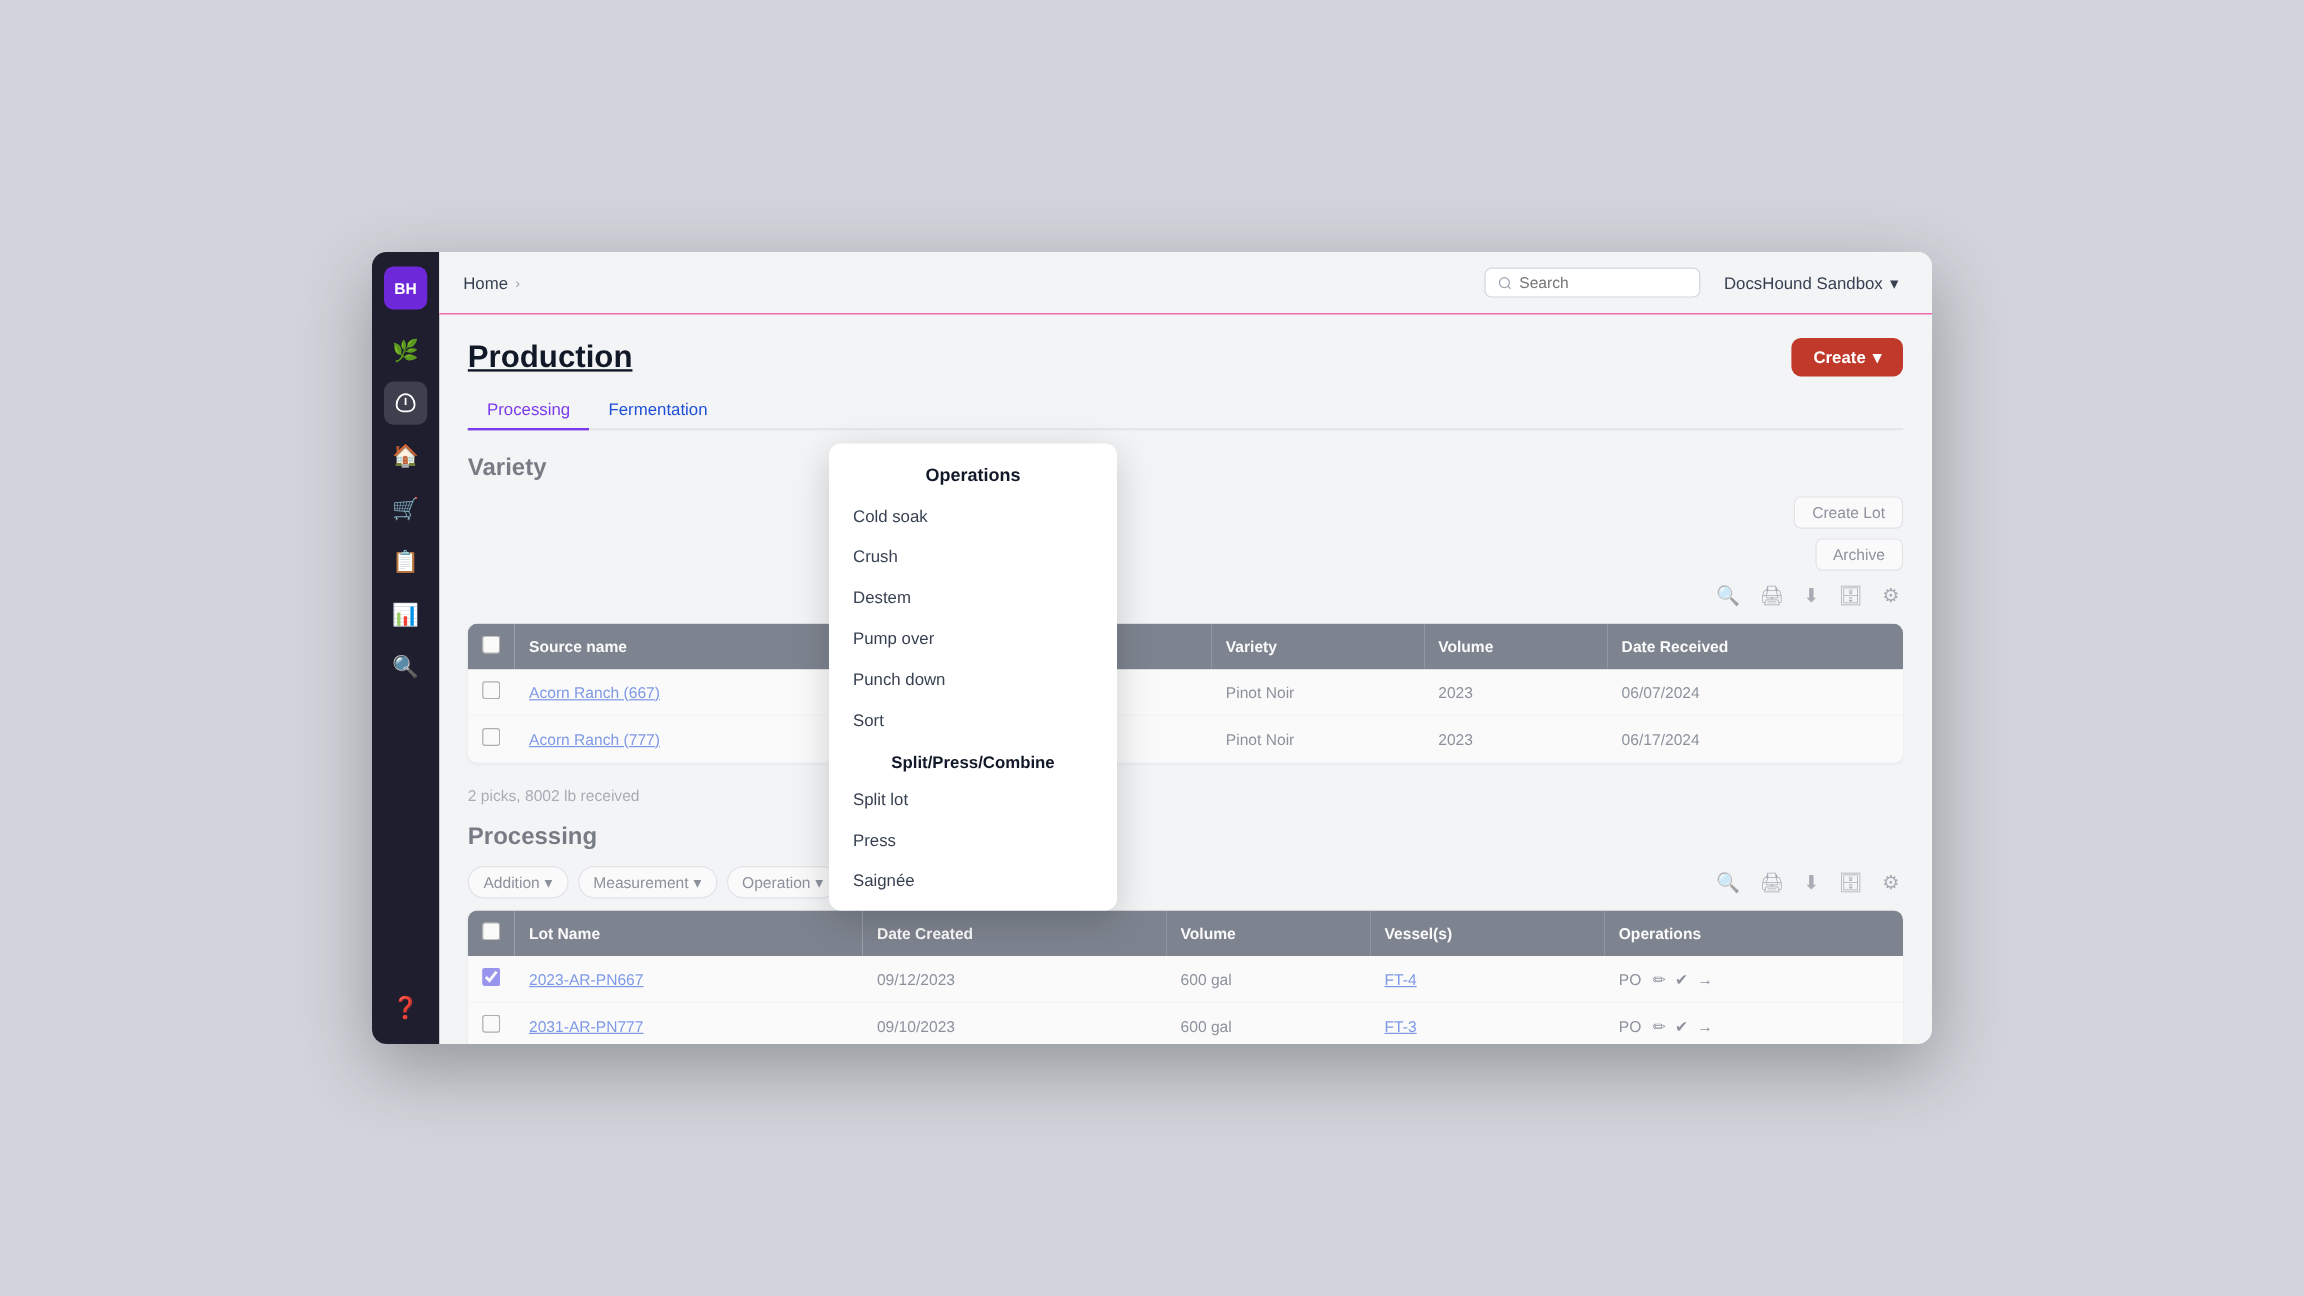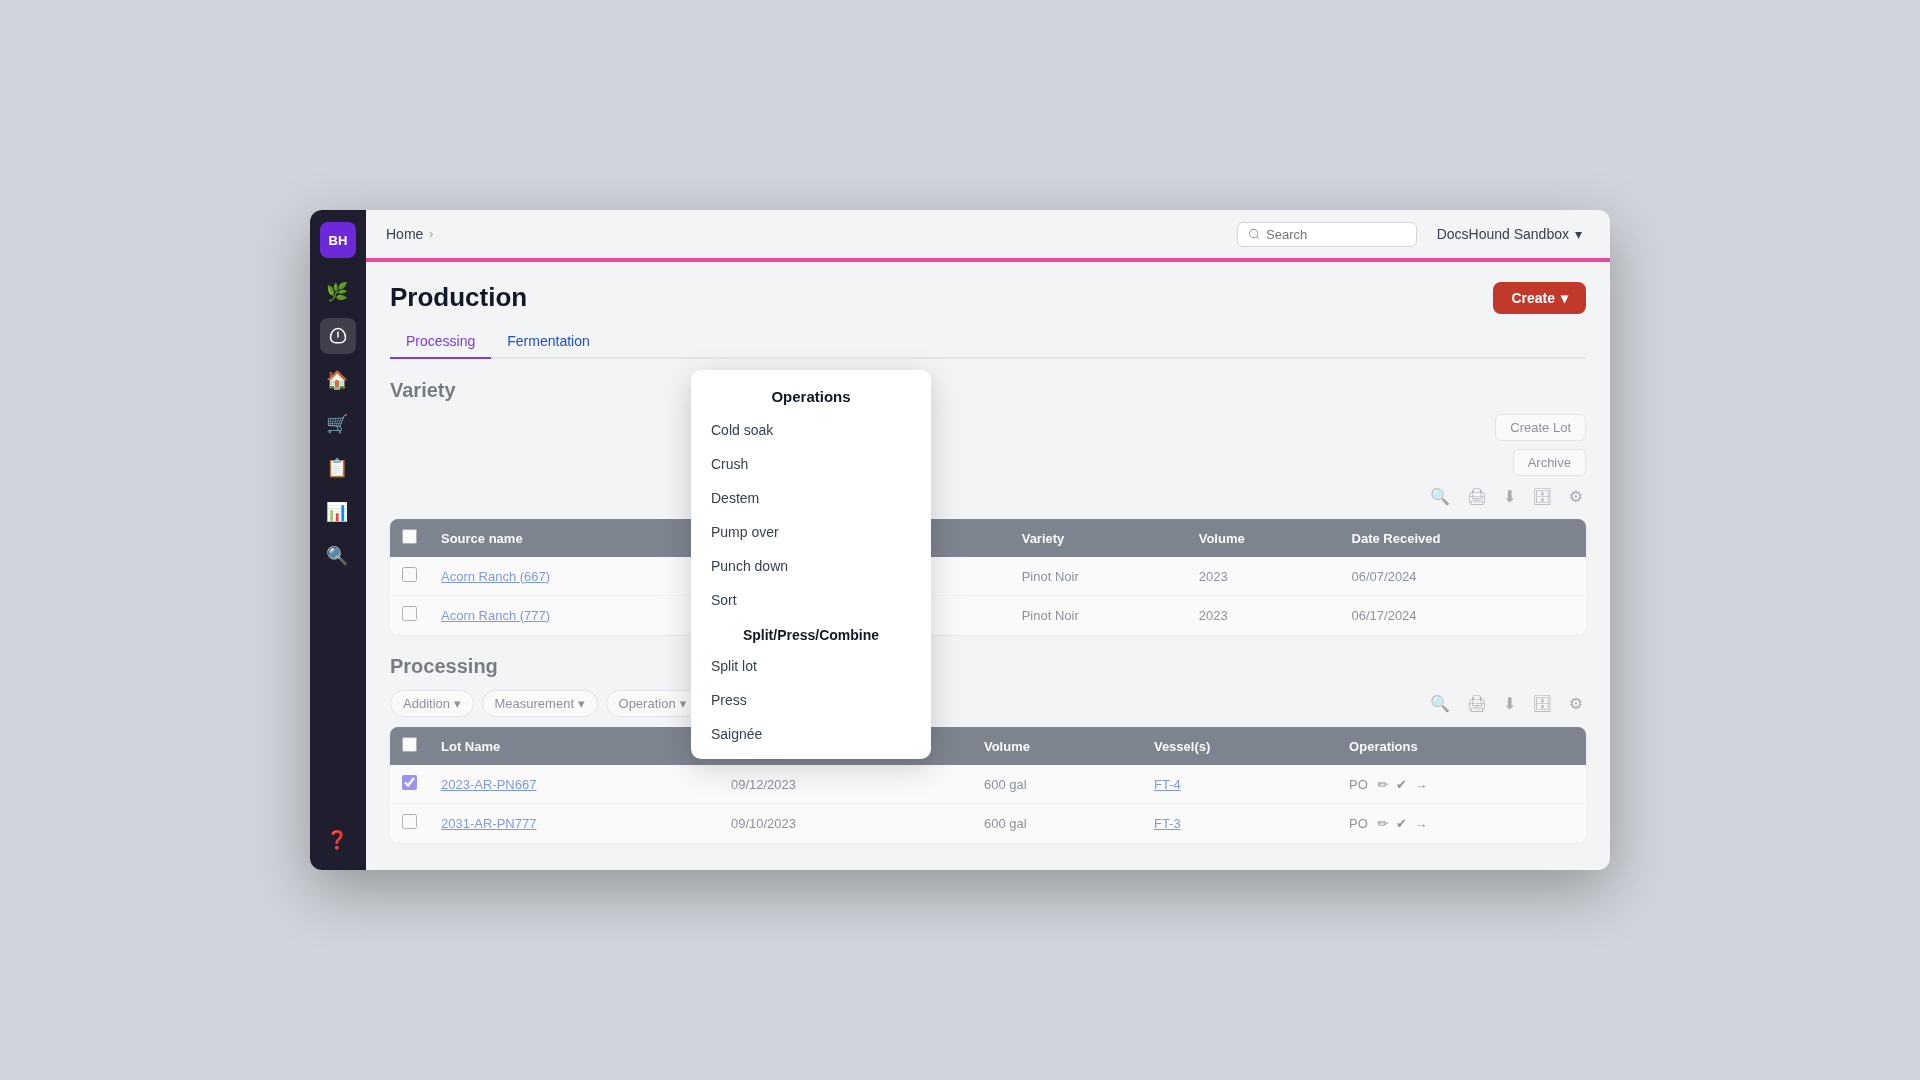--- a/index.html
+++ b/index.html
@@ -73,21 +73,21 @@
       flex-direction: column;
       overflow: hidden;
     }
     
     .topbar {
       height: 52px;
       background: #f3f4f6;
       display: flex;
       align-items: center;
       padding: 0 20px;
-      border-bottom: 4px solid #ec4899;
+      border-bottom: 1px solid #ec4899;
       justify-content: space-between;
     }
     .breadcrumb {
       display: flex;
       align-items: center;
       gap: 6px;
       color: #374151;
       font-size: 14px;
     }
     .breadcrumb-arrow { color: #9ca3af; font-size: 12px; }
@@ -129,20 +129,21 @@
       flex: 1;
       padding: 20px 24px;
       overflow-y: auto;
       position: relative;
     }
     .page-title {
       font-size: 26px;
       font-weight: 700;
       color: #111827;
       margin-bottom: 12px;
+      text-decoration: underline;
     }
     .tabs {
       display: flex;
       gap: 0;
       border-bottom: 2px solid #e5e7eb;
       margin-bottom: 20px;
     }
     .tab {
       padding: 8px 16px;
       font-size: 14px;
@@ -407,20 +408,21 @@
             <tr>
               <td class="checkbox-cell"><input type="checkbox" style=""></td>
               <td><span class="table-link">Acorn Ranch (777)</span></td>
               <td>0 lb</td>
               <td>Pinot Noir</td>
               <td>2023</td>
               <td>06/17/2024</td>
             </tr>
           </tbody>
         </table>
+        <div class="summary-row">2 picks, 8002 lb received</div>
 
         <h2 class="section-title">Processing</h2>
         <div class="filter-bar">
           <button class="filter-btn">
             <span>Addition</span>
             <span>▾</span>
           </button>
           <button class="filter-btn">
             <span>Measurement</span>
             <span>▾</span>

